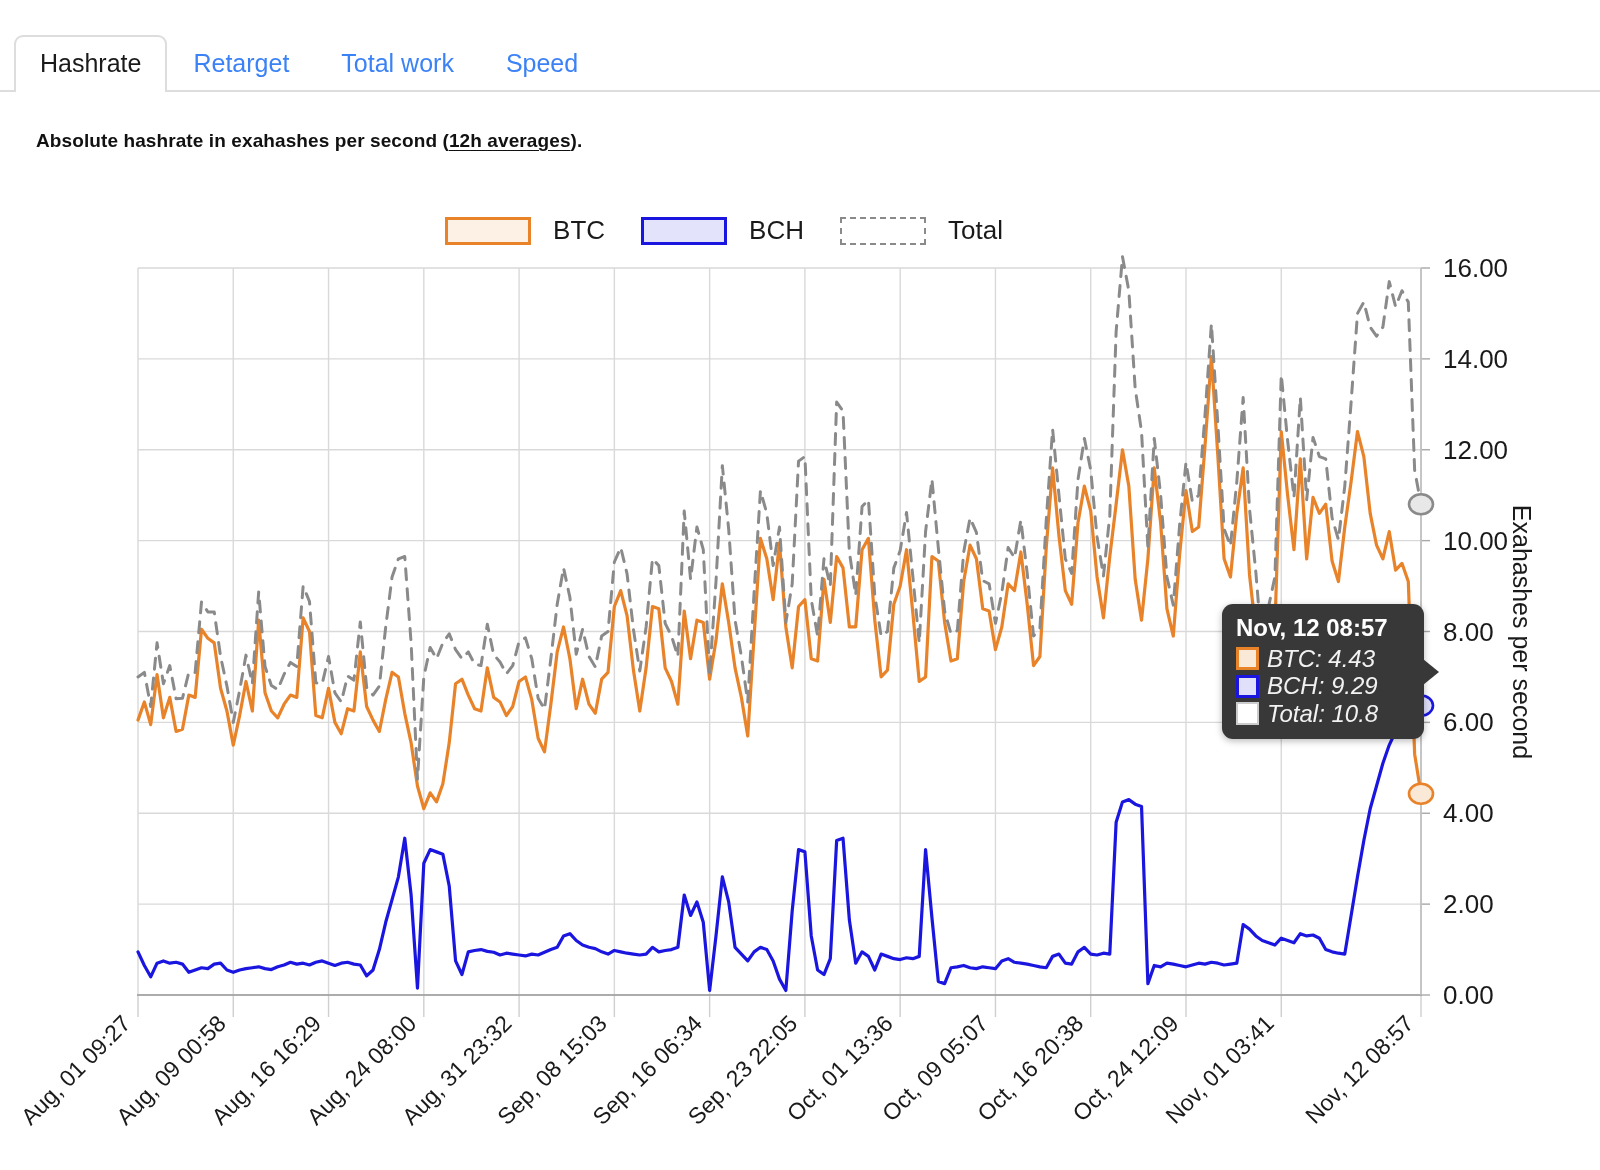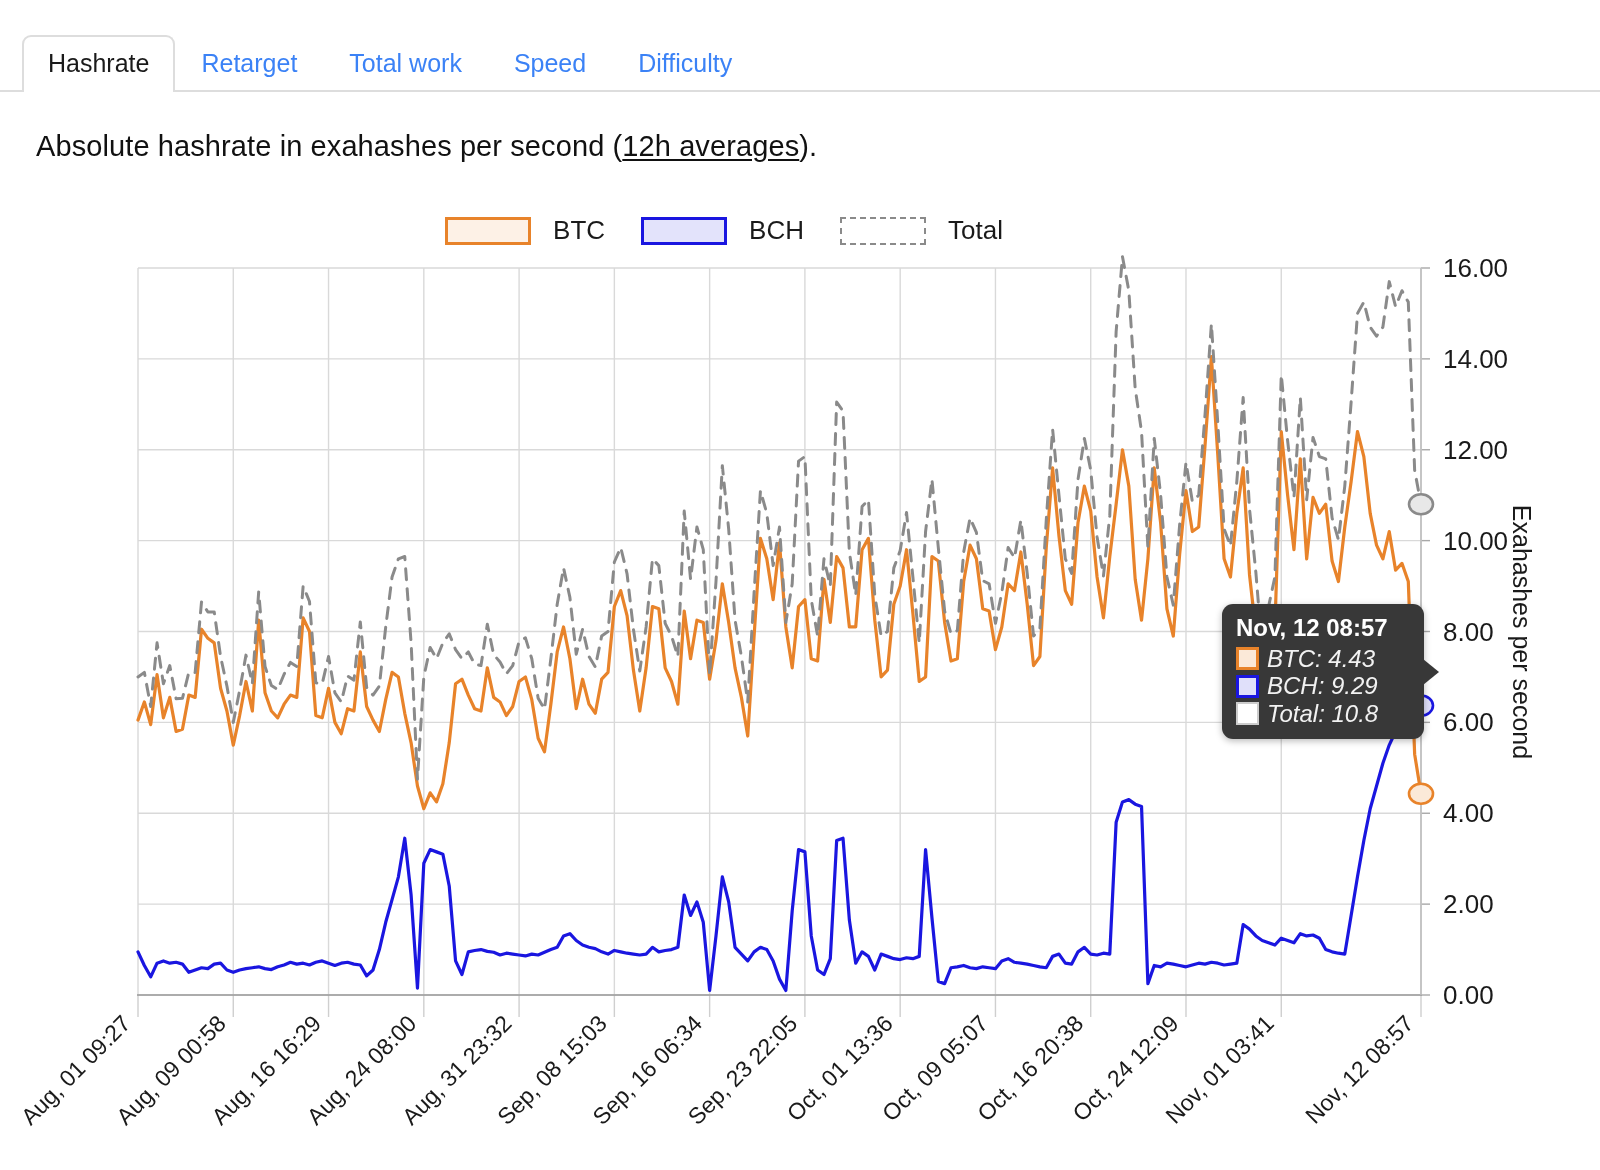--- a/index.html
+++ b/index.html
@@ -23,21 +23,21 @@
     top: 28px;
     width: 1600px;
     height: 64px;
     border-bottom: 2px solid #dddddd;
     box-sizing: border-box;
   }
   .tabs {
     display: flex;
     align-items: flex-end;
     height: 100%;
-    padding-left: 22px;
+    padding-left: 14px;
     box-sizing: border-box;
   }
   .tab {
     font-size: 25px;
     line-height: 1;
     padding: 14px 24px 16px 24px;
     color: #3b82f6;
     cursor: pointer;
     white-space: nowrap;
     background: transparent;
@@ -52,23 +52,24 @@
     background: #ffffff;
     border-color: #dddddd;
     z-index: 3;
   }
 
   
   .caption {
     position: absolute;
     left: 36px;
     top: 130px;
-    font-size: 29px;
+    font-size: 19px;
     color: #111111;
     letter-spacing: 0.1px;
+    font-weight: bold;
   }
   .caption .lnk {
     color: #111111;
     text-decoration: underline;
     text-underline-offset: 3px;
     cursor: pointer;
   }
 
   
   .legend {
@@ -181,21 +182,20 @@
 </style>
 </head>
 <body>
 
 <div class="tabbar">
   <div class="tabs" id="tabs-container">
       <div class="tab active">Hashrate</div>
       <div class="tab">Retarget</div>
       <div class="tab">Total work</div>
       <div class="tab">Speed</div>
-      <div class="tab">Difficulty</div>
     </div>
 </div>
 
 <div class="caption"><span>Absolute hashrate in exahashes per second (</span><span class="lnk">12h averages</span><span>).</span></div>
 
 <div class="legend" id="legend-container">
     <div class="legend-item">
       <span class="swatch sw-btc"></span>
       <span class="legend-label">BTC</span>
     </div>

